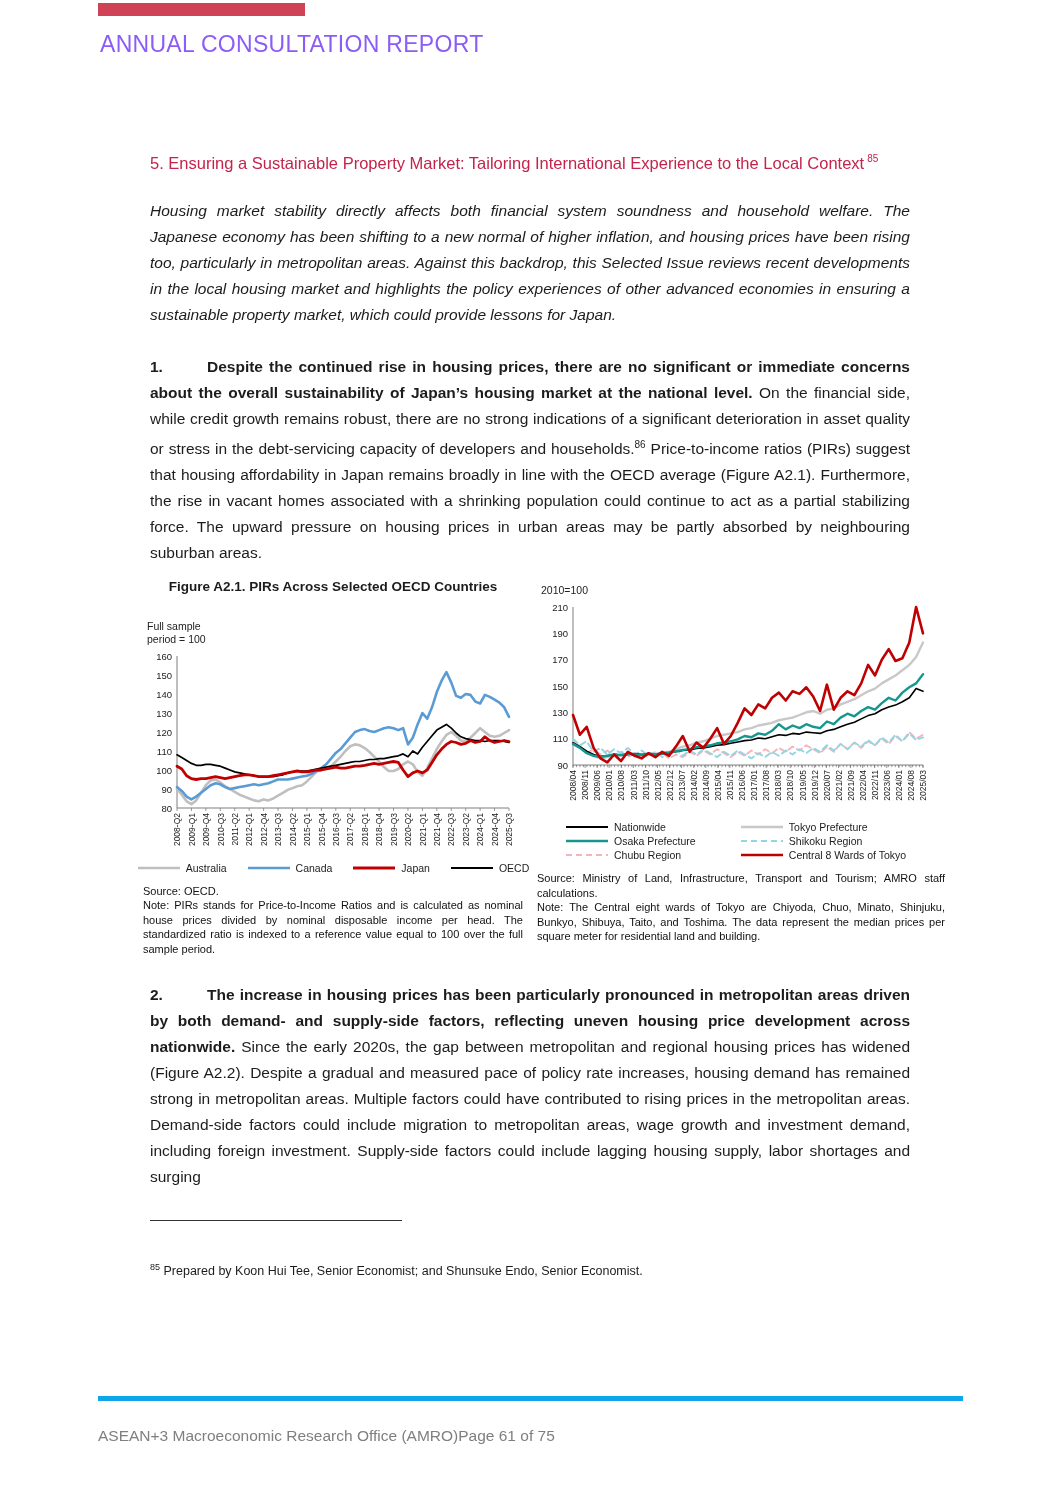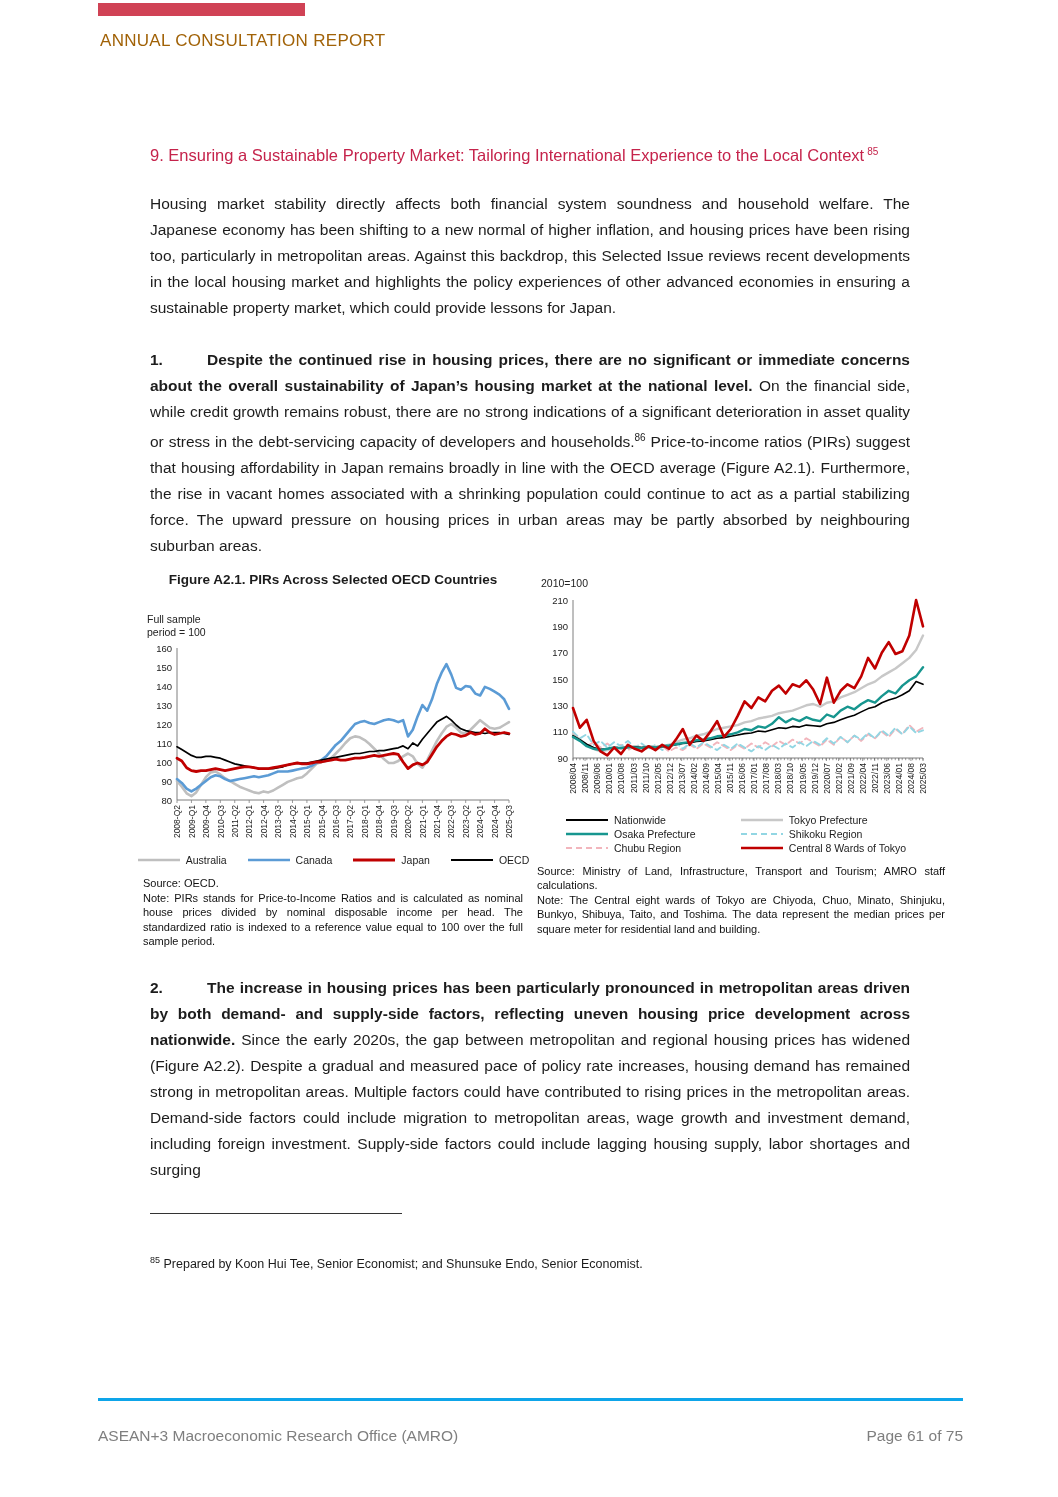--- a/index.html
+++ b/index.html
@@ -1,25 +1,25 @@
 <!DOCTYPE html>
 <html><head>
 <meta charset="utf-8">
 <style>
   html,body{margin:0;padding:0;background:#ffffff;}
   body{font-family:"Liberation Sans", sans-serif; color:#1c1c1c;}
   .page{position:relative;width:1058px;height:1497px;background:#fff;overflow:hidden;display:flex;flex-direction:column;}
   .brand-bar{margin:3px 0 0 98px;width:207px;height:13px;background:#d04255;}
   .rpt-head{margin:14px 0 0 100px;line-height:1.25;}
-  .rpt-title{font-size:17px;color:#a16207;letter-spacing:0.3px;}
+  .rpt-title{font-size:23px;color:#8b5cf6;letter-spacing:0.3px;}
   .rpt-sub{font-size:15px;color:#c5234b;letter-spacing:0.3px;margin-top:2px;}
   .content{width:760px;margin-left:150px;}
   h2.sec-head{margin:92px 0 0 0;font-size:16.5px;font-weight:normal;color:#c5234b;line-height:1.55;}
   h2.sec-head sup{font-size:10px;margin-left:3px;}
-  p.abstract{margin:22px 0 0 0;font-size:15.5px;line-height:26px;text-align:justify;}
+  p.abstract{margin:22px 0 0 0;font-size:15.5px;font-style:italic;line-height:26px;text-align:justify;}
   p.body-para{margin:26px 0 0 0;font-size:15.5px;line-height:26px;text-align:justify;}
   p.body-para .para-num{font-weight:bold;display:inline-block;min-width:57px;}
   p.body-para b{font-weight:bold;}
   p.body-para sup{font-size:10px;}
   .figures-row{display:flex;margin:12px 0 0 135px;width:810px;gap:14px;justify-content:flex-end;}
   .fig{display:flex;flex-direction:column;}
   .fig1{width:380px;}
   .fig2{width:408px;}
   .fig-title{font-size:13.5px;font-weight:bold;text-align:center;line-height:1.3;min-height:36px;}
   .axis-note{font-size:10.5px;color:#222;margin:6px 0 0 4px;line-height:1.2;}
@@ -27,36 +27,36 @@
   .chart-wrap{margin-top:2px;}
   svg text{font-family:"Liberation Sans", sans-serif;}
   .legend-row{display:flex;justify-content:center;gap:20px;font-size:10.5px;margin-top:2px;}
   .legend-grid{display:grid;grid-template-columns:46% 54%;row-gap:2px;font-size:10.5px;margin:2px 0 0 28px;}
   .legend-item{display:flex;align-items:center;gap:5px;white-space:nowrap;}
   .fig-source{font-size:11px;line-height:14.5px;text-align:justify;margin-top:10px;color:#111;}
   .footnotes{margin:30px 0 0 150px;width:760px;}
   .fn-rule{width:252px;border-top:1.3px solid #333;margin-bottom:8px;}
   .fn{font-size:12.5px;line-height:1.5;margin-top:40px;}
   .fn sup{font-size:9px;}
-  .page-footer{margin-top:auto;margin-left:98px;margin-right:95px;border-top:3px solid #0ea5e9;padding-top:26px;display:flex;justify-content:space-between;font-size:15.5px;color:#7f7f7f;margin-bottom:52px;}
+  .page-footer{margin-top:auto;margin-left:98px;margin-right:95px;border-top:5px solid #0ea5e9;padding-top:26px;display:flex;font-size:15.5px;color:#7f7f7f;margin-bottom:52px;}
 </style>
 </head>
 <body>
 
 <div class="page">
 
   <div class="brand-bar"></div>
 
   <div class="rpt-head">
     <div class="rpt-title">ANNUAL CONSULTATION REPORT</div>
   </div>
 
   <div class="content">
 
-    <h2 class="sec-head"><span>9. Ensuring a Sustainable Property Market: Tailoring International Experience to the Local Context</span><sup>85</sup></h2>
+    <h2 class="sec-head"><span>5. Ensuring a Sustainable Property Market: Tailoring International Experience to the Local Context</span><sup>85</sup></h2>
 
     <p class="abstract">Housing market stability directly affects both financial system soundness and household welfare. The Japanese economy has been shifting to a new normal of higher inflation, and housing prices have been rising too, particularly in metropolitan areas. Against this backdrop, this Selected Issue reviews recent developments in the local housing market and highlights the policy experiences of other advanced economies in ensuring a sustainable property market, which could provide lessons for Japan.</p>
 
     <p class="body-para">
       <span class="para-num">1.</span><b>Despite the continued rise in housing prices, there are no significant or immediate concerns about the overall sustainability of Japan’s housing market at the national level.</b>
       <span>On the financial side, while credit growth remains robust, there are no strong indications of a significant deterioration in asset quality or stress in the debt-servicing capacity of developers and households.</span><sup>86</sup>
       <span>Price-to-income ratios (PIRs) suggest that housing affordability in Japan remains broadly in line with the OECD average (Figure A2.1). Furthermore, the rise in vacant homes associated with a shrinking population could continue to act as a partial stabilizing force. The upward pressure on housing prices in urban areas may be partly absorbed by neighbouring suburban areas.</span>
     </p>
   </div>
 

